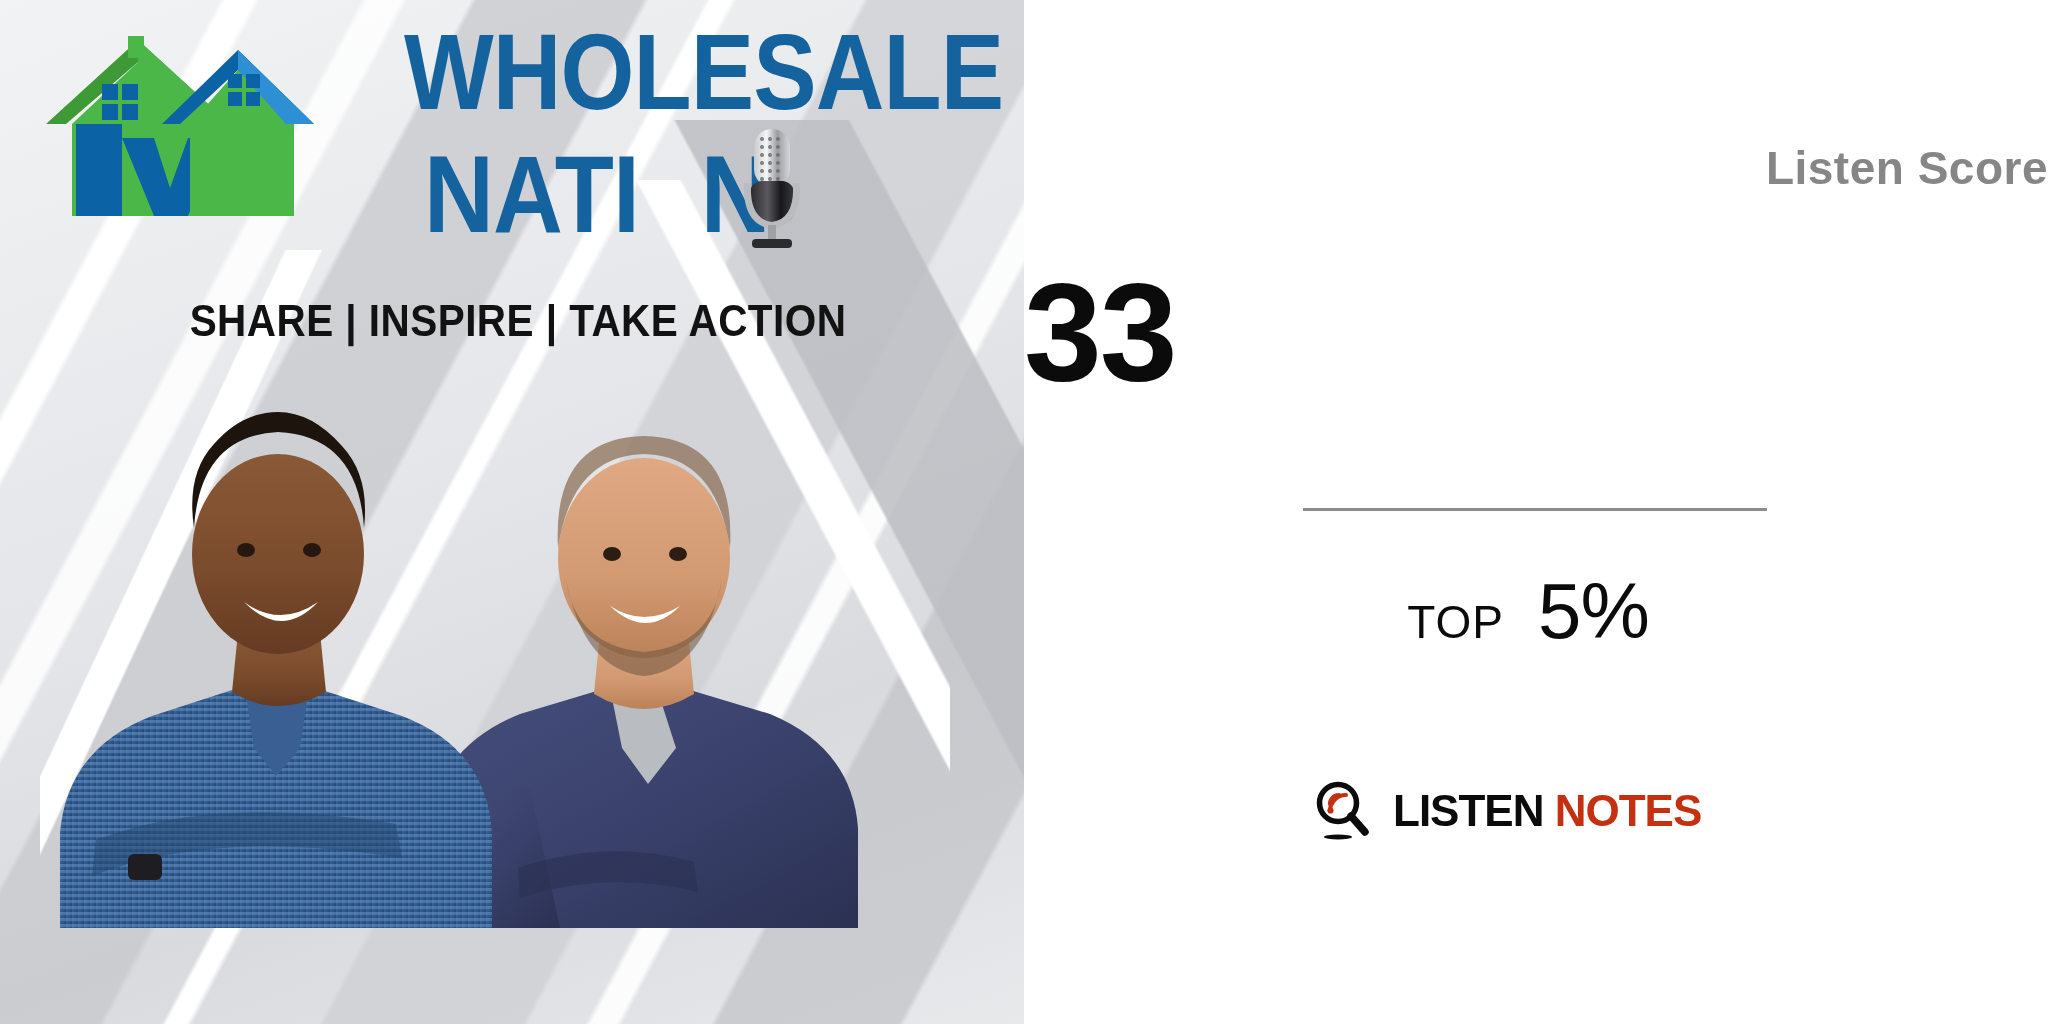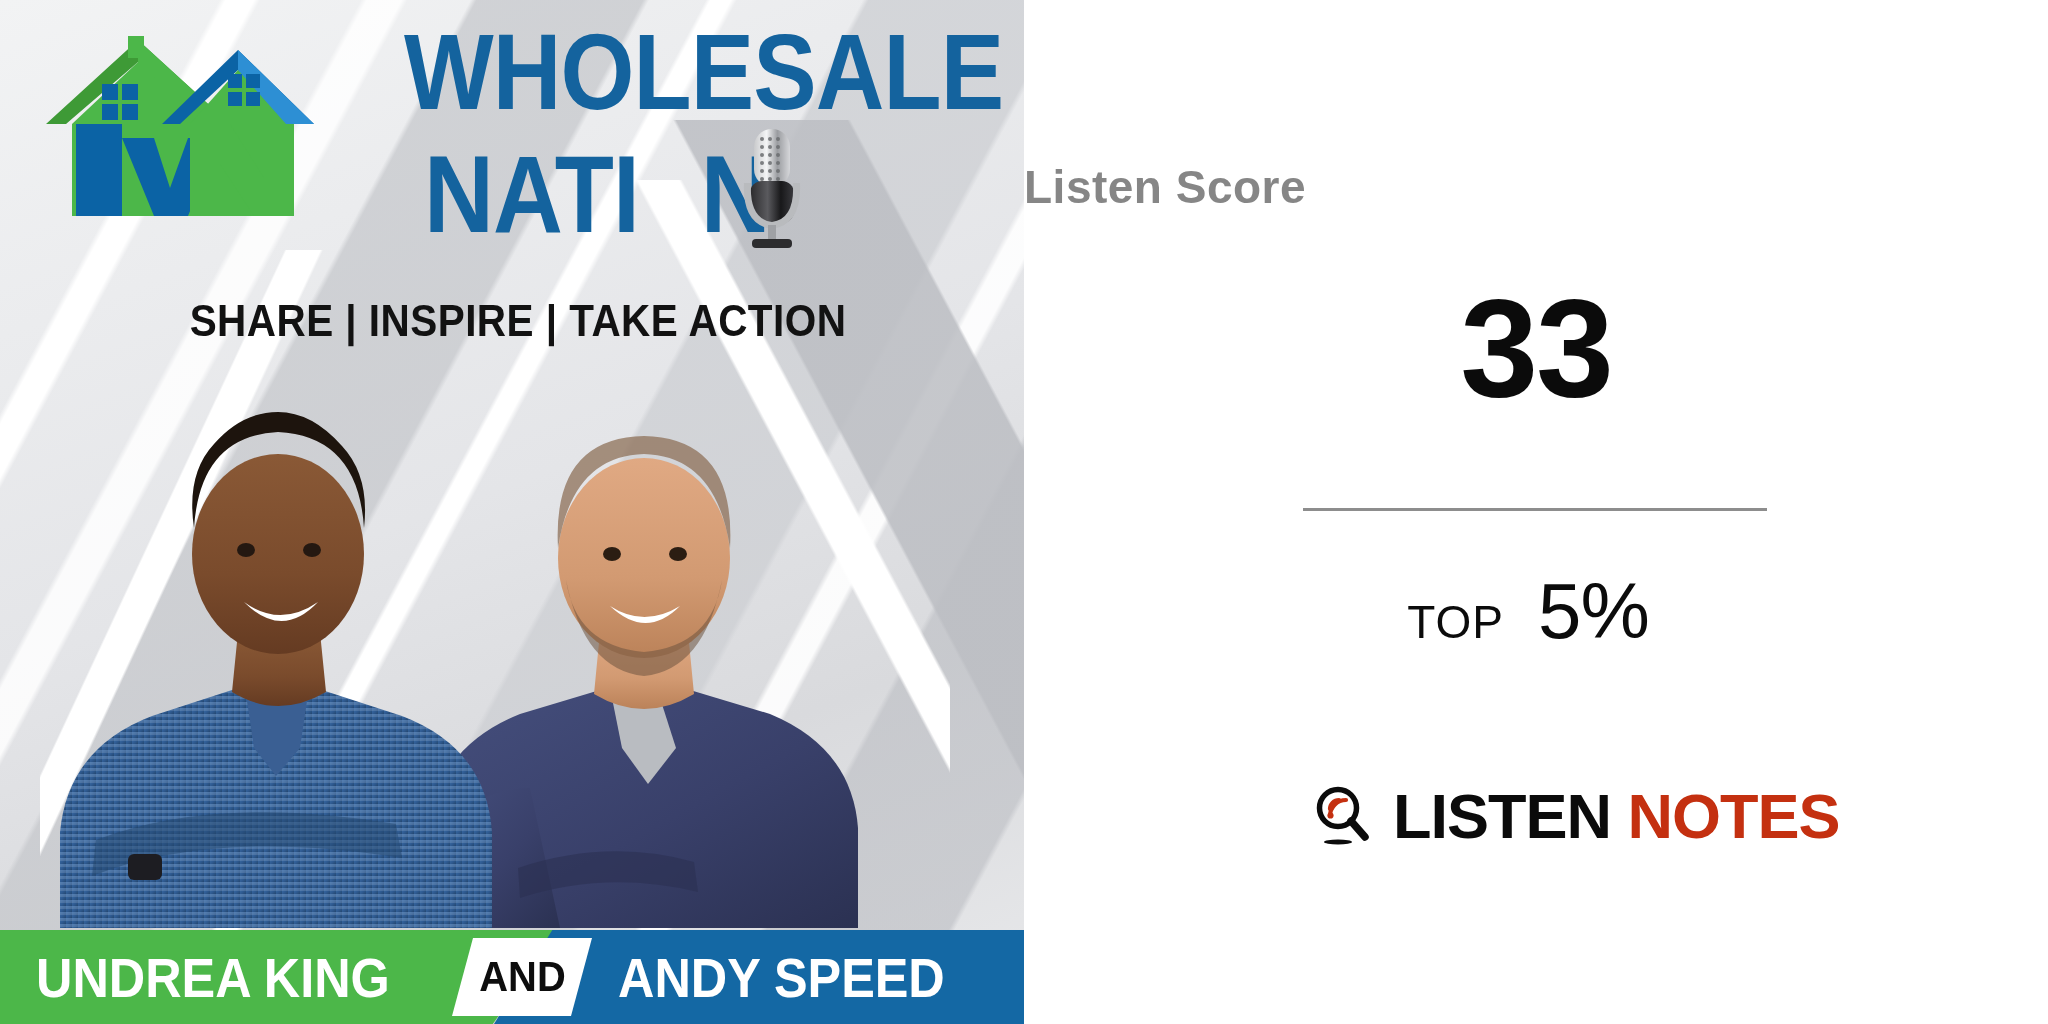--- a/index.html
+++ b/index.html
@@ -66,33 +66,33 @@
   .nb-and span{font-family:"Liberation Sans Narrow","Liberation Sans",sans-serif;font-weight:bold;
      font-size:42px;color:#0d0d0d;transform:scaleX(.95);}
   .nb-name{position:absolute;top:0;height:94px;display:flex;align-items:center;
      font-family:"Liberation Sans Narrow","Liberation Sans",sans-serif;font-weight:bold;
      font-size:56px;color:#ffffff;letter-spacing:0px;white-space:nowrap;transform:scaleX(.9);transform-origin:left center;}
   .nb-n1{left:36px;}
   .nb-n2{left:618px;}
 
   
   .panel{position:relative;flex:1 1 auto;height:1024px;background:#ffffff;}
-  .ls-title{position:absolute;left:0;right:0;top:160px;text-align:left;
+  .ls-title{position:absolute;left:0;right:0;top:141px;text-align:right;
      font-size:46px;font-weight:bold;color:#868686;letter-spacing:.5px;}
-  .ls-score{position:absolute;left:0;right:0;top:278px;text-align:center;
+  .ls-score{position:absolute;left:0;right:0;top:262px;
      font-size:140px;font-weight:bold;color:#0b0b0b;line-height:1;letter-spacing:-2px;}
   .ls-rule{position:absolute;left:279px;width:464px;top:508px;height:3px;background:#8d8d8d;}
   .ls-toprow{position:absolute;left:0;right:16px;top:566px;display:flex;align-items:baseline;justify-content:center;}
   .ls-top-label{font-size:46px;font-weight:400;color:#0b0b0b;letter-spacing:1px;}
   .ls-top-value{font-size:78px;font-weight:400;color:#0b0b0b;margin-left:34px;letter-spacing:-1px;}
 
   .ln-logo{position:absolute;left:291px;top:780px;display:flex;align-items:center;gap:22px;}
   .ln-mark{width:56px;height:62px;flex:0 0 56px;}
   .ln-word{font-family:"Liberation Sans Narrow","Liberation Sans",sans-serif;
-     font-weight:bold;font-size:63px;letter-spacing:-1px;white-space:nowrap;}
+     font-weight:bold;font-size:44px;letter-spacing:-1px;white-space:nowrap;}
   .ln-listen{color:#0b0b0b;}
   .ln-notes{color:#c43010;}
 </style>
 </head>
 <body>
 
 <div class="page">
 
   <div class="cover">
     <div class="cover-bg"></div>
@@ -226,29 +226,20 @@
           <rect x="14" y="56" width="44" height="42" rx="12" fill="url(#mb)"></rect>
           <path d="M8 58 q-2 42 28 46 q30 -4 28 -46 l-7 0 q2 36 -21 39 q-23 -3 -21 -39 z" fill="#b9bbbe"></path>
           <rect x="32" y="100" width="8" height="16" fill="#9fa1a5"></rect>
           <rect x="16" y="114" width="40" height="9" rx="4" fill="#2c2c2e"></rect>
         </svg>
       </div>
     </div>
 
     <div class="tagline">SHARE  |  INSPIRE  |  TAKE ACTION</div>
 
-    <div class="namebar">
-      <div class="nb-green"></div>
-      <div class="nb-blue"></div>
-      <div class="nb-name nb-n1">UNDREA KING</div>
-      <div class="nb-name nb-n2">ANDY SPEED</div>
-      <div class="nb-and">
-        <span>AND</span>
-      </div>
-    </div>
   </div>
 
   <div class="panel">
     <div class="ls-title">Listen Score</div>
     <div class="ls-score">33</div>
     <div class="ls-rule"></div>
     <div class="ls-toprow">
       <div class="ls-top-label">TOP</div>
       <div class="ls-top-value">5%</div>
     </div>

